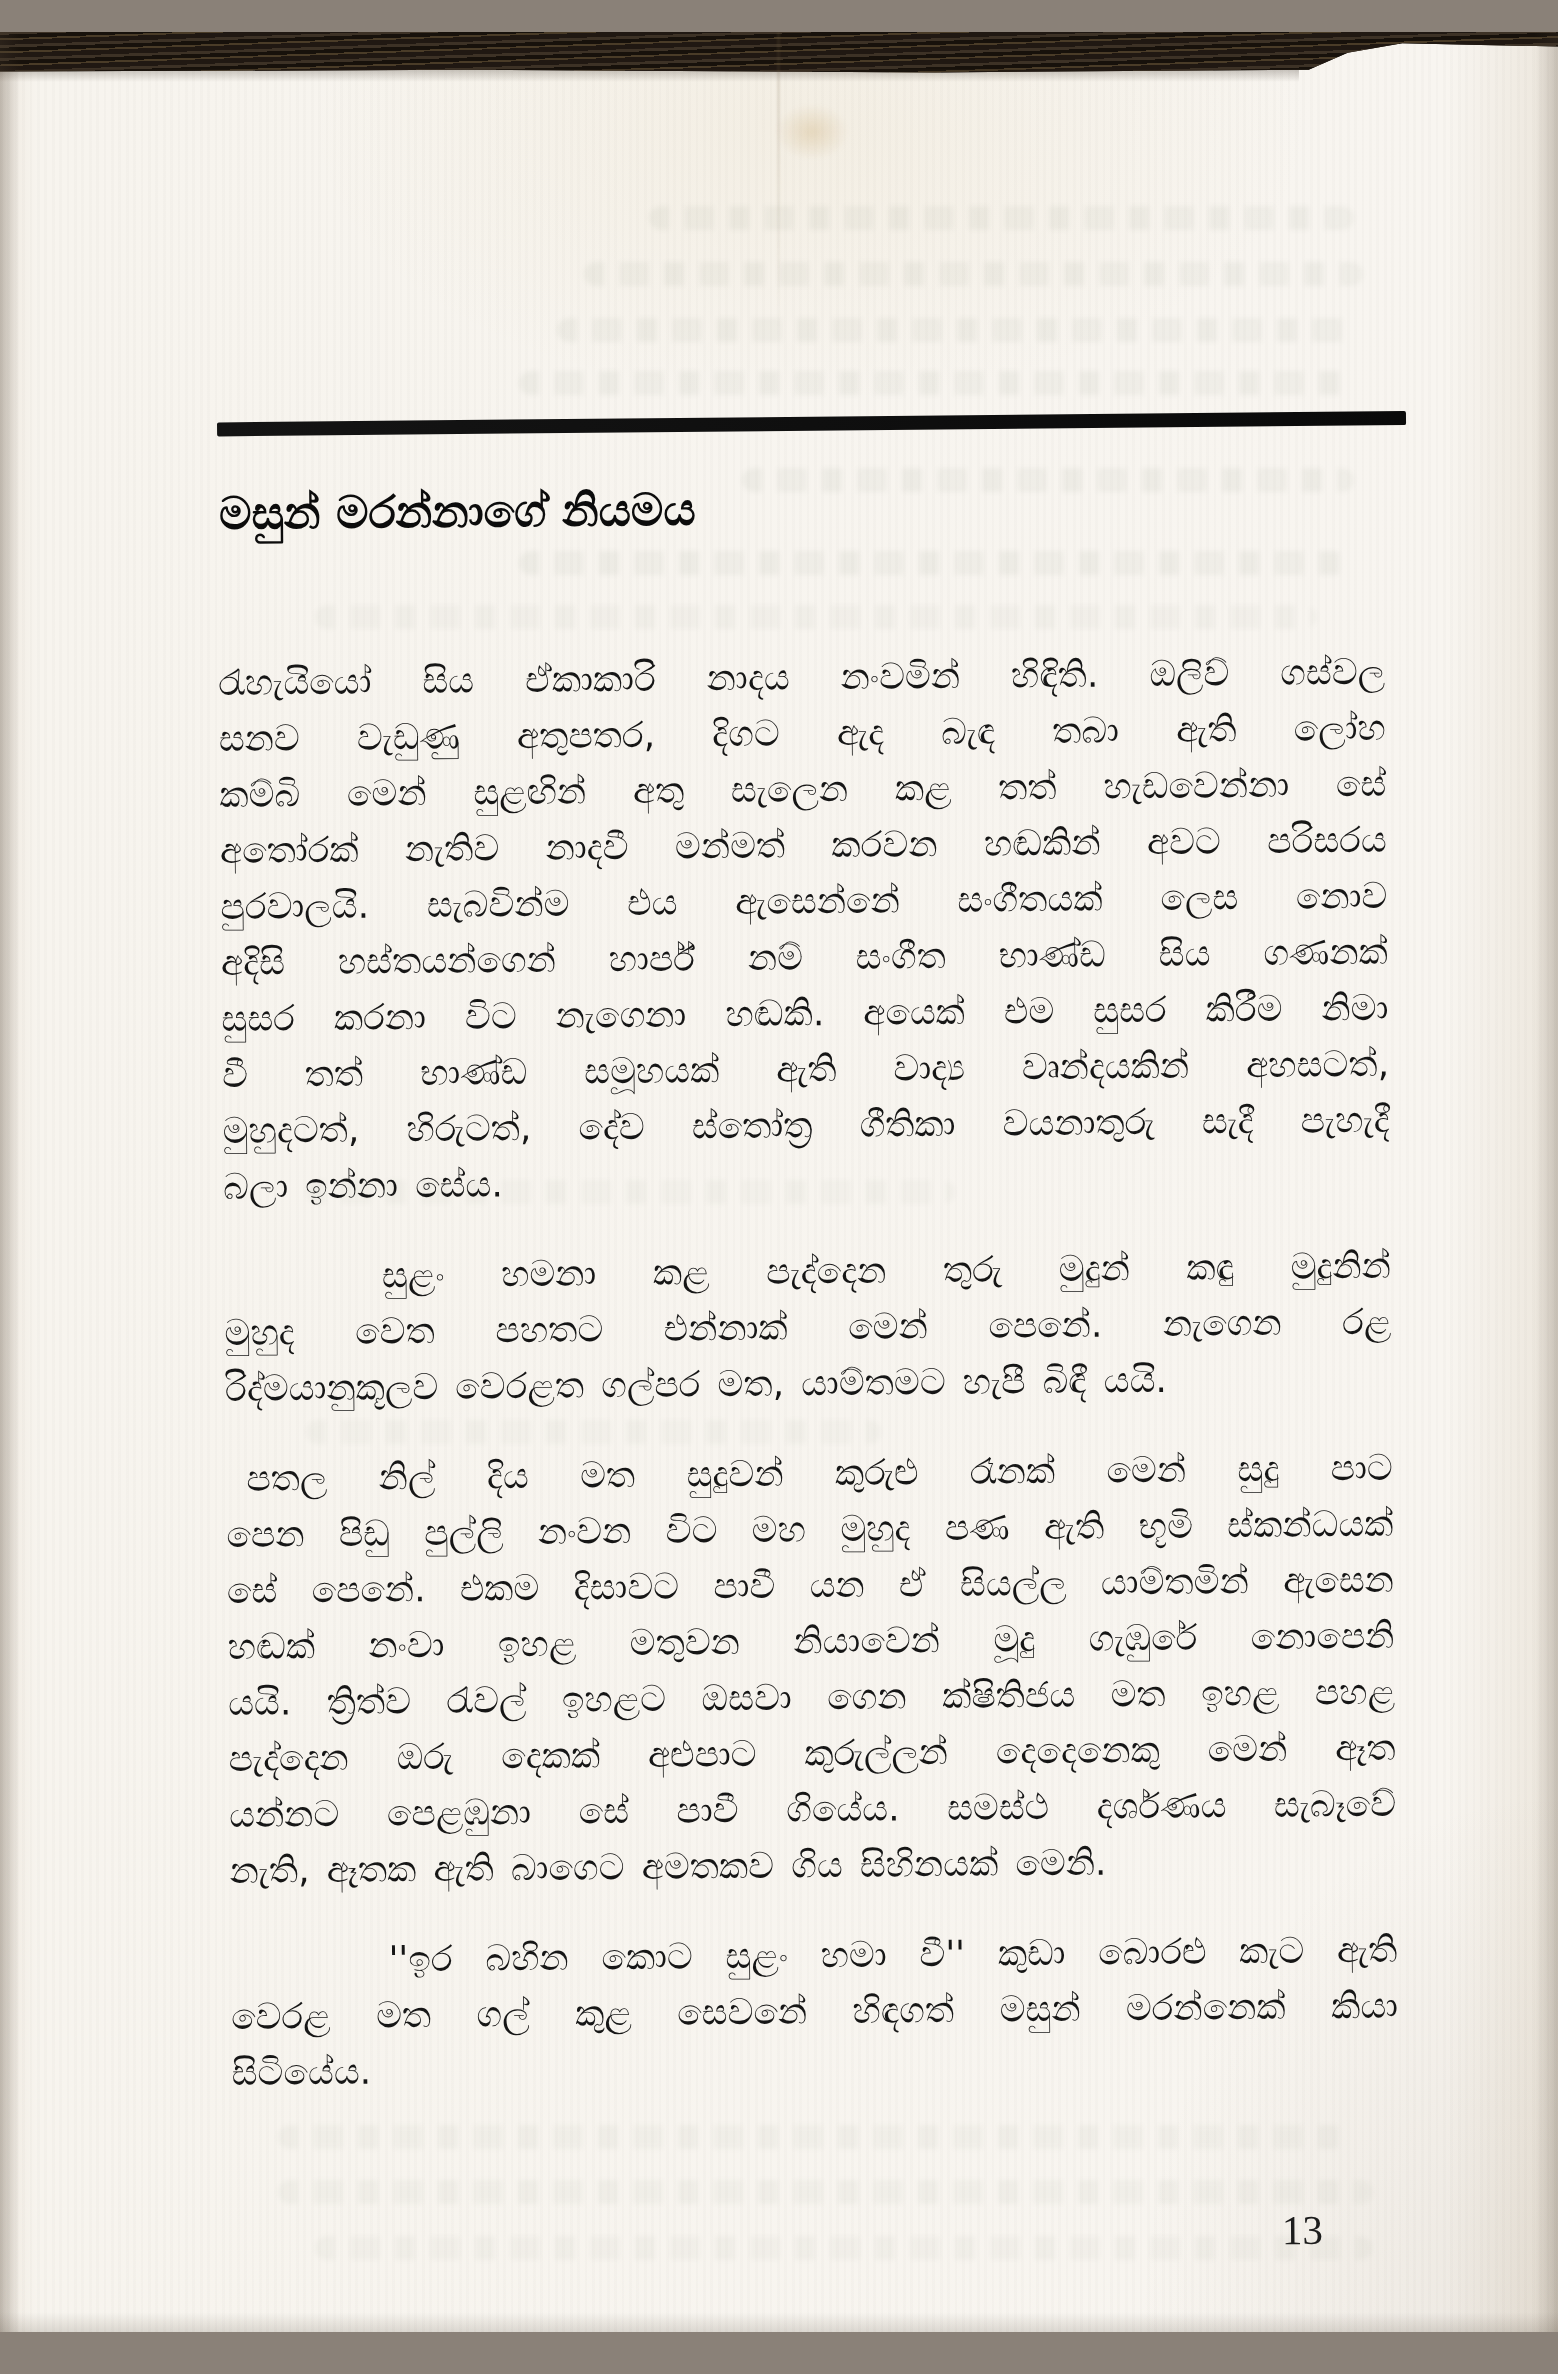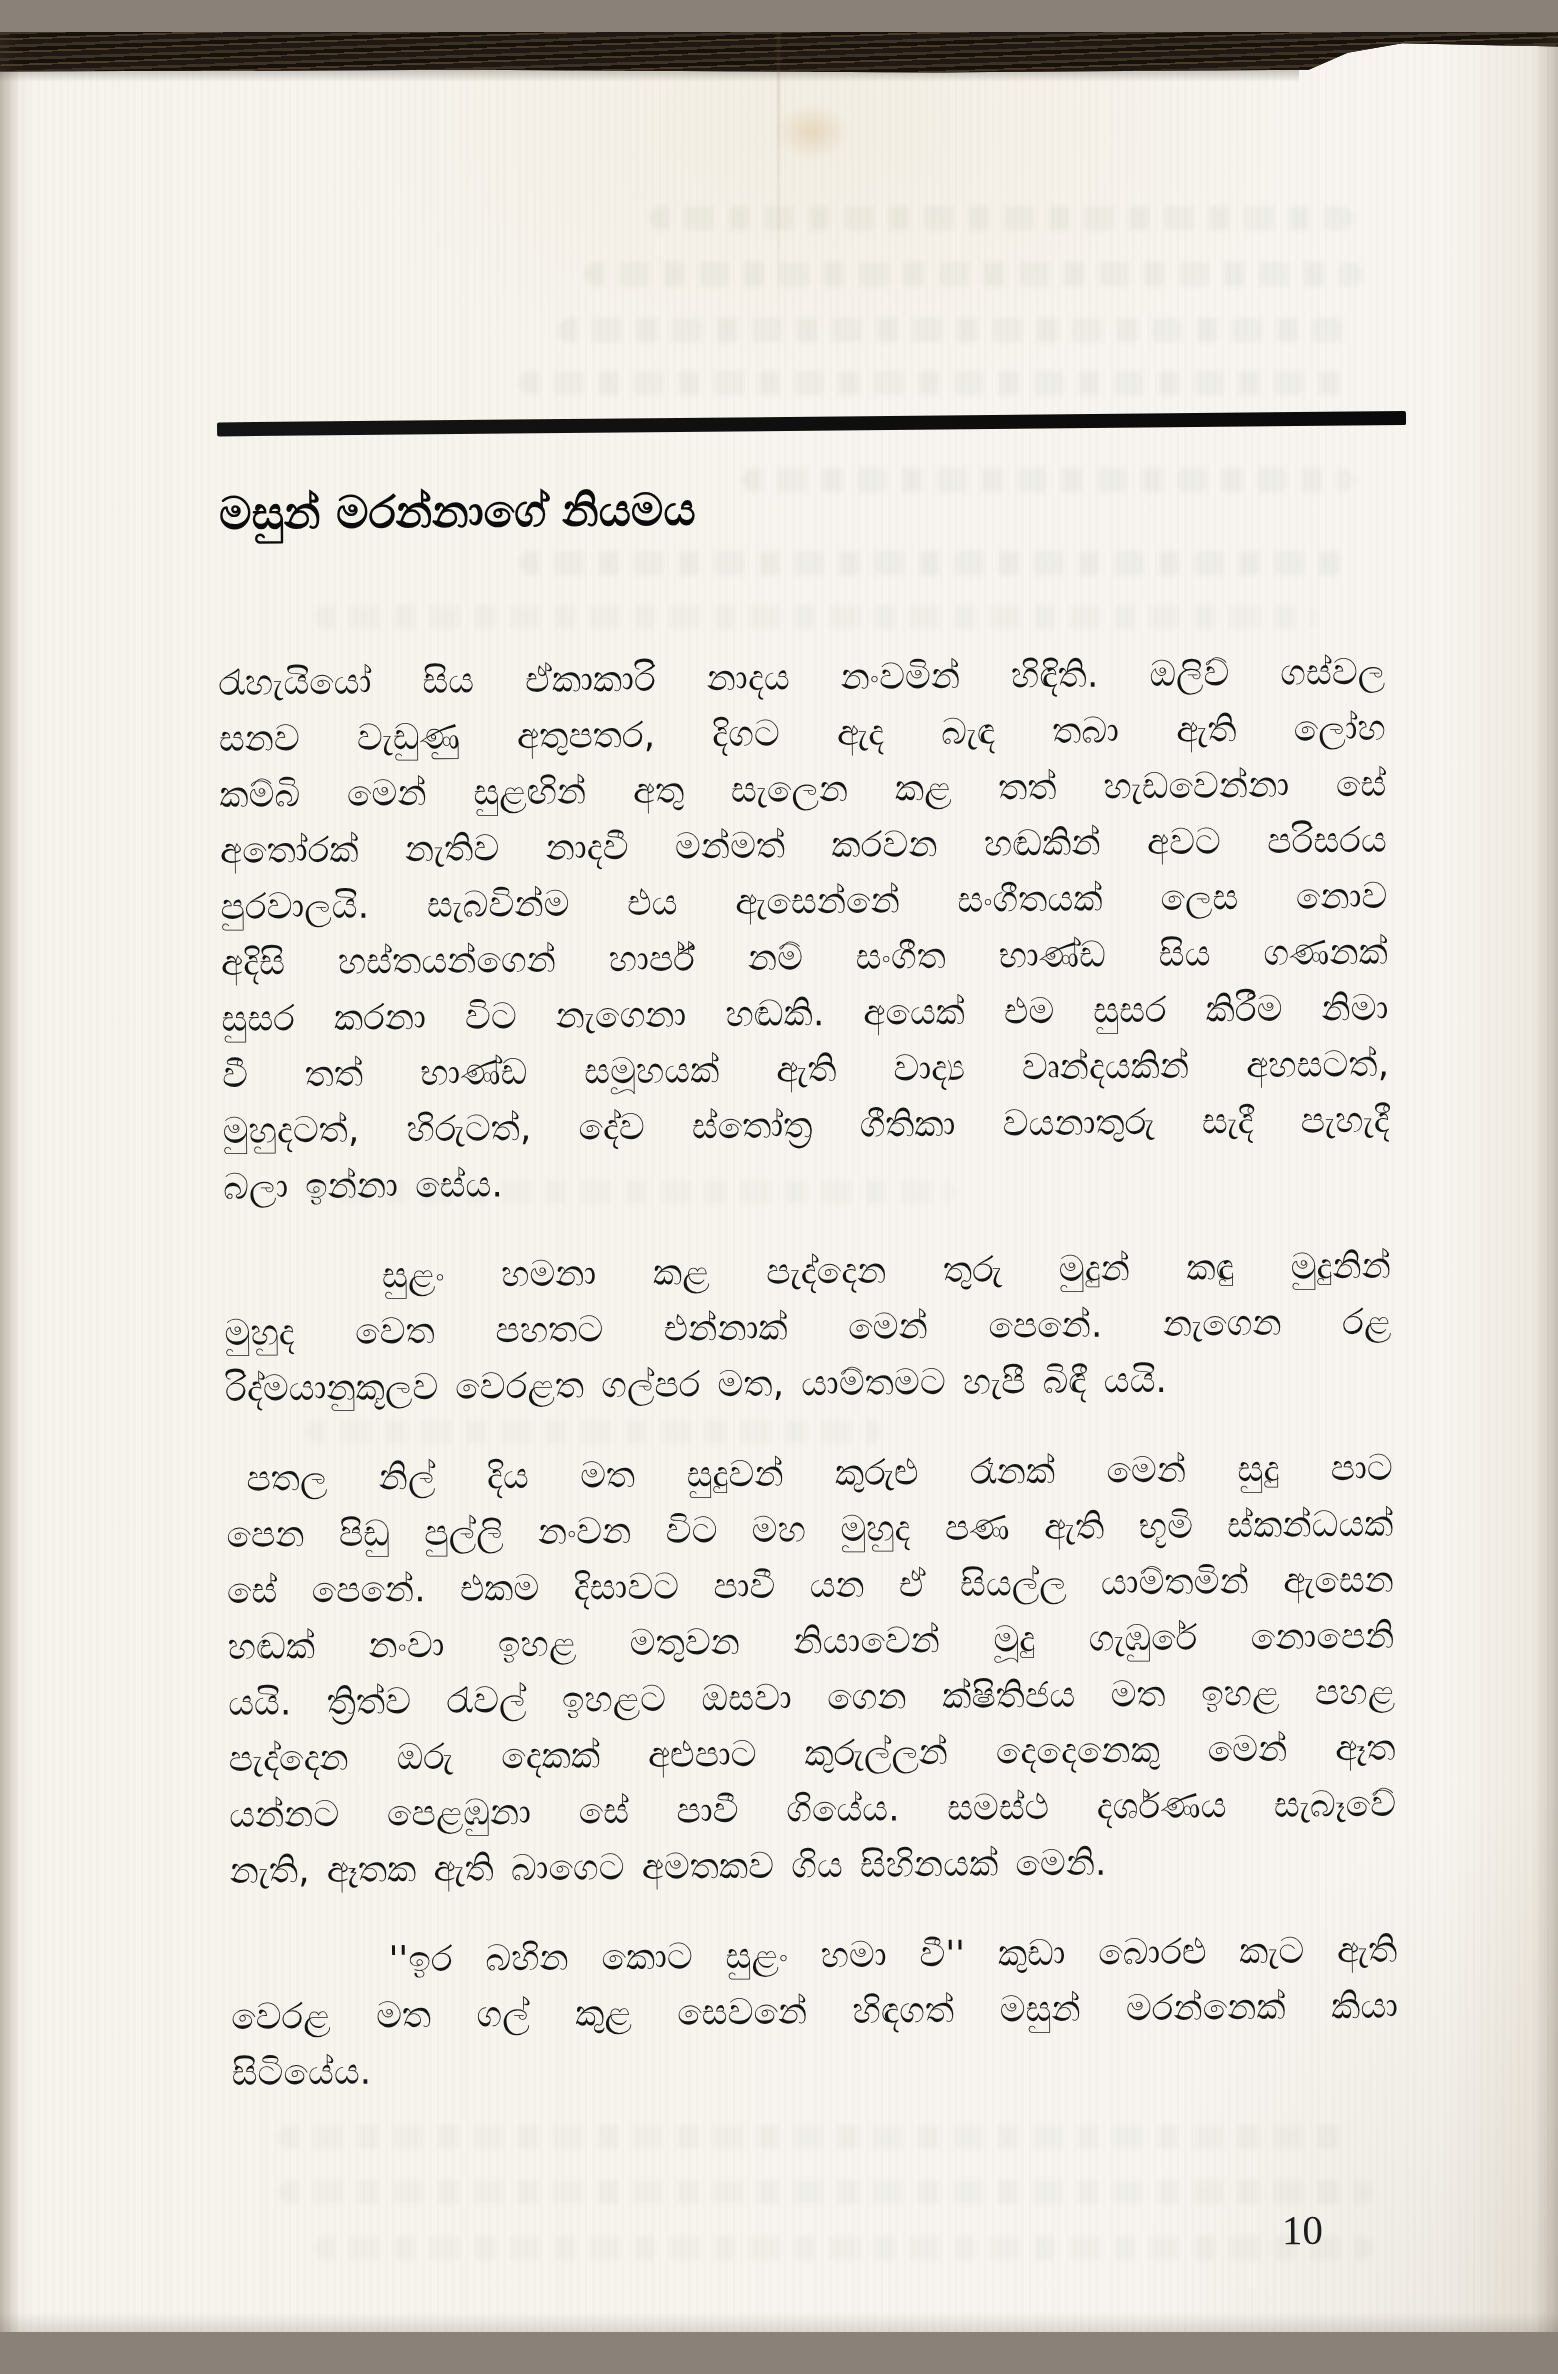--- a/index.html
+++ b/index.html
@@ -125,16 +125,16 @@
         <div class="line">යන්නට පෙළඹුනා සේ පාවී ගියේය. සමස්ථ දර්ශණය සැබෑවේ</div>
         <div class="line last">නැති, ඈතක ඇති බාගෙට අමතකව ගිය සිහිනයක් මෙනි.</div>
       </div>
       <div class="para indent-large">
         <div class="line">''ඉර බහින කොට සුළං හමා වී'' කුඩා බොරළු කැට ඇති</div>
         <div class="line">වෙරළ මත ගල් කුළ සෙවනේ හිඳගත් මසුන් මරන්නෙක් කියා</div>
         <div class="line last">සිටියේය.</div>
       </div>
     </div>
 
-  <div class="page-number">10</div>
+  <div class="page-number">13</div>
 
 </div>
 
 
 </body></html>

